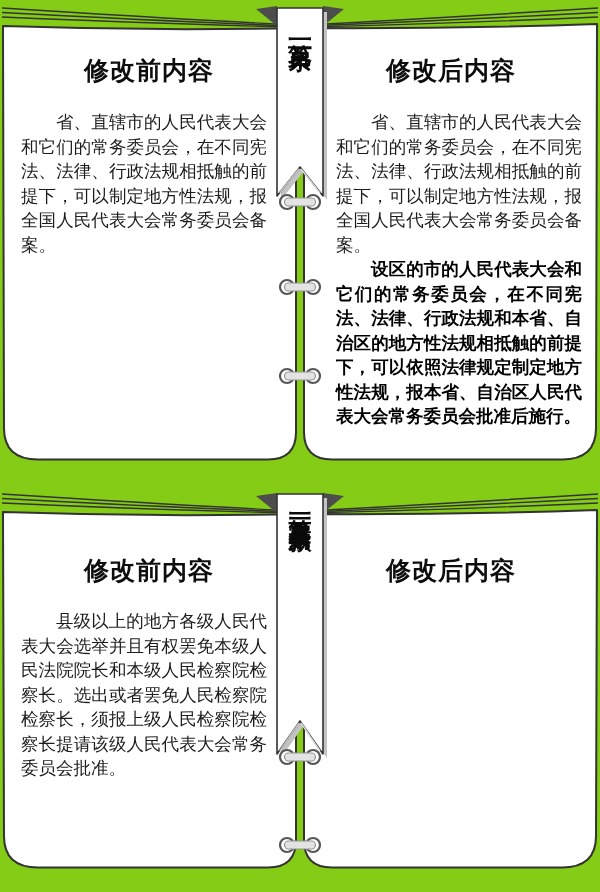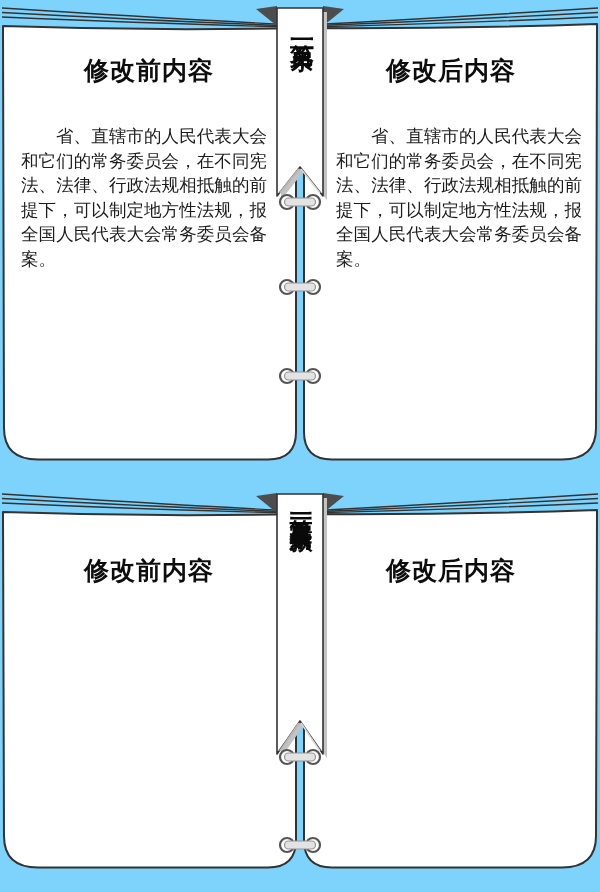--- a/index.html
+++ b/index.html
@@ -1,18 +1,18 @@
 <!DOCTYPE html>
 <html><head>
 <meta charset="utf-8">
 <style>
   html,body { margin:0; padding:0; background:#ffffff; }
   .canvas {
-    position:relative; width:600px; height:892px; background:#7dd3fc;
-    font-family:Liberation Mono, monospace; color:#111; overflow:hidden;
+    position:relative; width:600px; height:892px; background:#84cc16;
+    font-family:Liberation Serif, serif; color:#111; overflow:hidden;
   }
   .panel { position:absolute; left:0; width:600px; }
   .panel-1 { top:0; height:470px; }
   .panel-2 { top:492px; height:400px; }
   .panel svg { position:absolute; left:0; top:0; }
 
   .page-title {
     position:absolute; width:292px; text-align:center;
     font-size:25px; font-weight:bold; letter-spacing:1px; color:#0d0d0d;
   }
@@ -21,21 +21,21 @@
   .panel-1 .page-title { top:54px; }
   .panel-2 .page-title { top:62px; }
 
   .body-text {
     position:absolute; width:246px;
     font-size:17.5px; line-height:24.5px; color:#1c1c1c;
     text-align:justify; text-justify:inter-ideograph;
   }
   .bt-left  { left:21px; }
   .bt-right { left:336px; }
-  .panel-1 .body-text { top:110px;margin-top:15px; }
+  .panel-1 .body-text { top:110px; }
   .panel-2 .body-text { top:117px; }
   .body-text p { margin:0; text-indent:2em; }
   .body-text p.bold, .body-text b { font-weight:bold; color:#000; }
 
   .ribbon-label {
     position:absolute; left:300px; transform:translateX(-50%);
     writing-mode:vertical-rl; text-orientation:upright;
     font-weight:bold; color:#0a0a0a; white-space:nowrap;
   }
   .rl-1 { top:25px;  font-size:24px; letter-spacing:1.5px; }
@@ -95,20 +95,21 @@
     </svg>
 
     <div class="page-title pt-left">修改前内容</div>
     <div class="page-title pt-right">修改后内容</div>
 
     <div class="body-text bt-left">
       <p>省、直辖市的人民代表大会和它们的常务委员会，在不同宪法、法律、行政法规相抵触的前提下，可以制定地方性法规，报全国人民代表大会常务委员会备案。</p>
     </div>
     <div class="body-text bt-right">
       <p>省、直辖市的人民代表大会和它们的常务委员会，在不同宪法、法律、行政法规相抵触的前提下，可以制定地方性法规，报全国人民代表大会常务委员会备案。</p>
+      <p class="bold">设区的市的人民代表大会和它们的常务委员会，在不同宪法、法律、行政法规和本省、自治区的地方性法规相抵触的前提下，可以依照法律规定制定地方性法规，报本省、自治区人民代表大会常务委员会批准后施行。</p>
     </div>
 
     <div class="ribbon-label rl-1">第一百条</div>
   </div>
 
   <div class="panel panel-2">
     <svg width="600" height="400" viewBox="0 0 600 400">
       <g stroke="#333" stroke-width="1.4" fill="none">
         <path d="M2,2 Q160,12 294,19"></path>
           <path d="M2,6.5 Q160,15 294,20"></path>
@@ -139,17 +140,20 @@
           <circle cx="287" cy="353" r="7" fill="#fff" stroke="#565656" stroke-width="2.2"></circle>
           <circle cx="313" cy="353" r="7" fill="#fff" stroke="#565656" stroke-width="2.2"></circle>
           <rect x="284.5" y="349" width="31" height="8" rx="4" fill="#e3e3e3" stroke="#969696" stroke-width="1.2"></rect>
         </g>
       </g>
     </svg>
 
     <div class="page-title pt-left">修改前内容</div>
     <div class="page-title pt-right">修改后内容</div>
 
+    <div class="body-text bt-left">
+      <p>县级以上的地方各级人民代表大会选举并且有权罢免本级人民法院院长和本级人民检察院检察长。选出或者罢免人民检察院检察长，须报上级人民检察院检察长提请该级人民代表大会常务委员会批准。</p>
+    </div>
 
     <div class="ribbon-label rl-2">第一百零一条第二款</div>
   </div>
 
 </div>
 
 </body></html>

